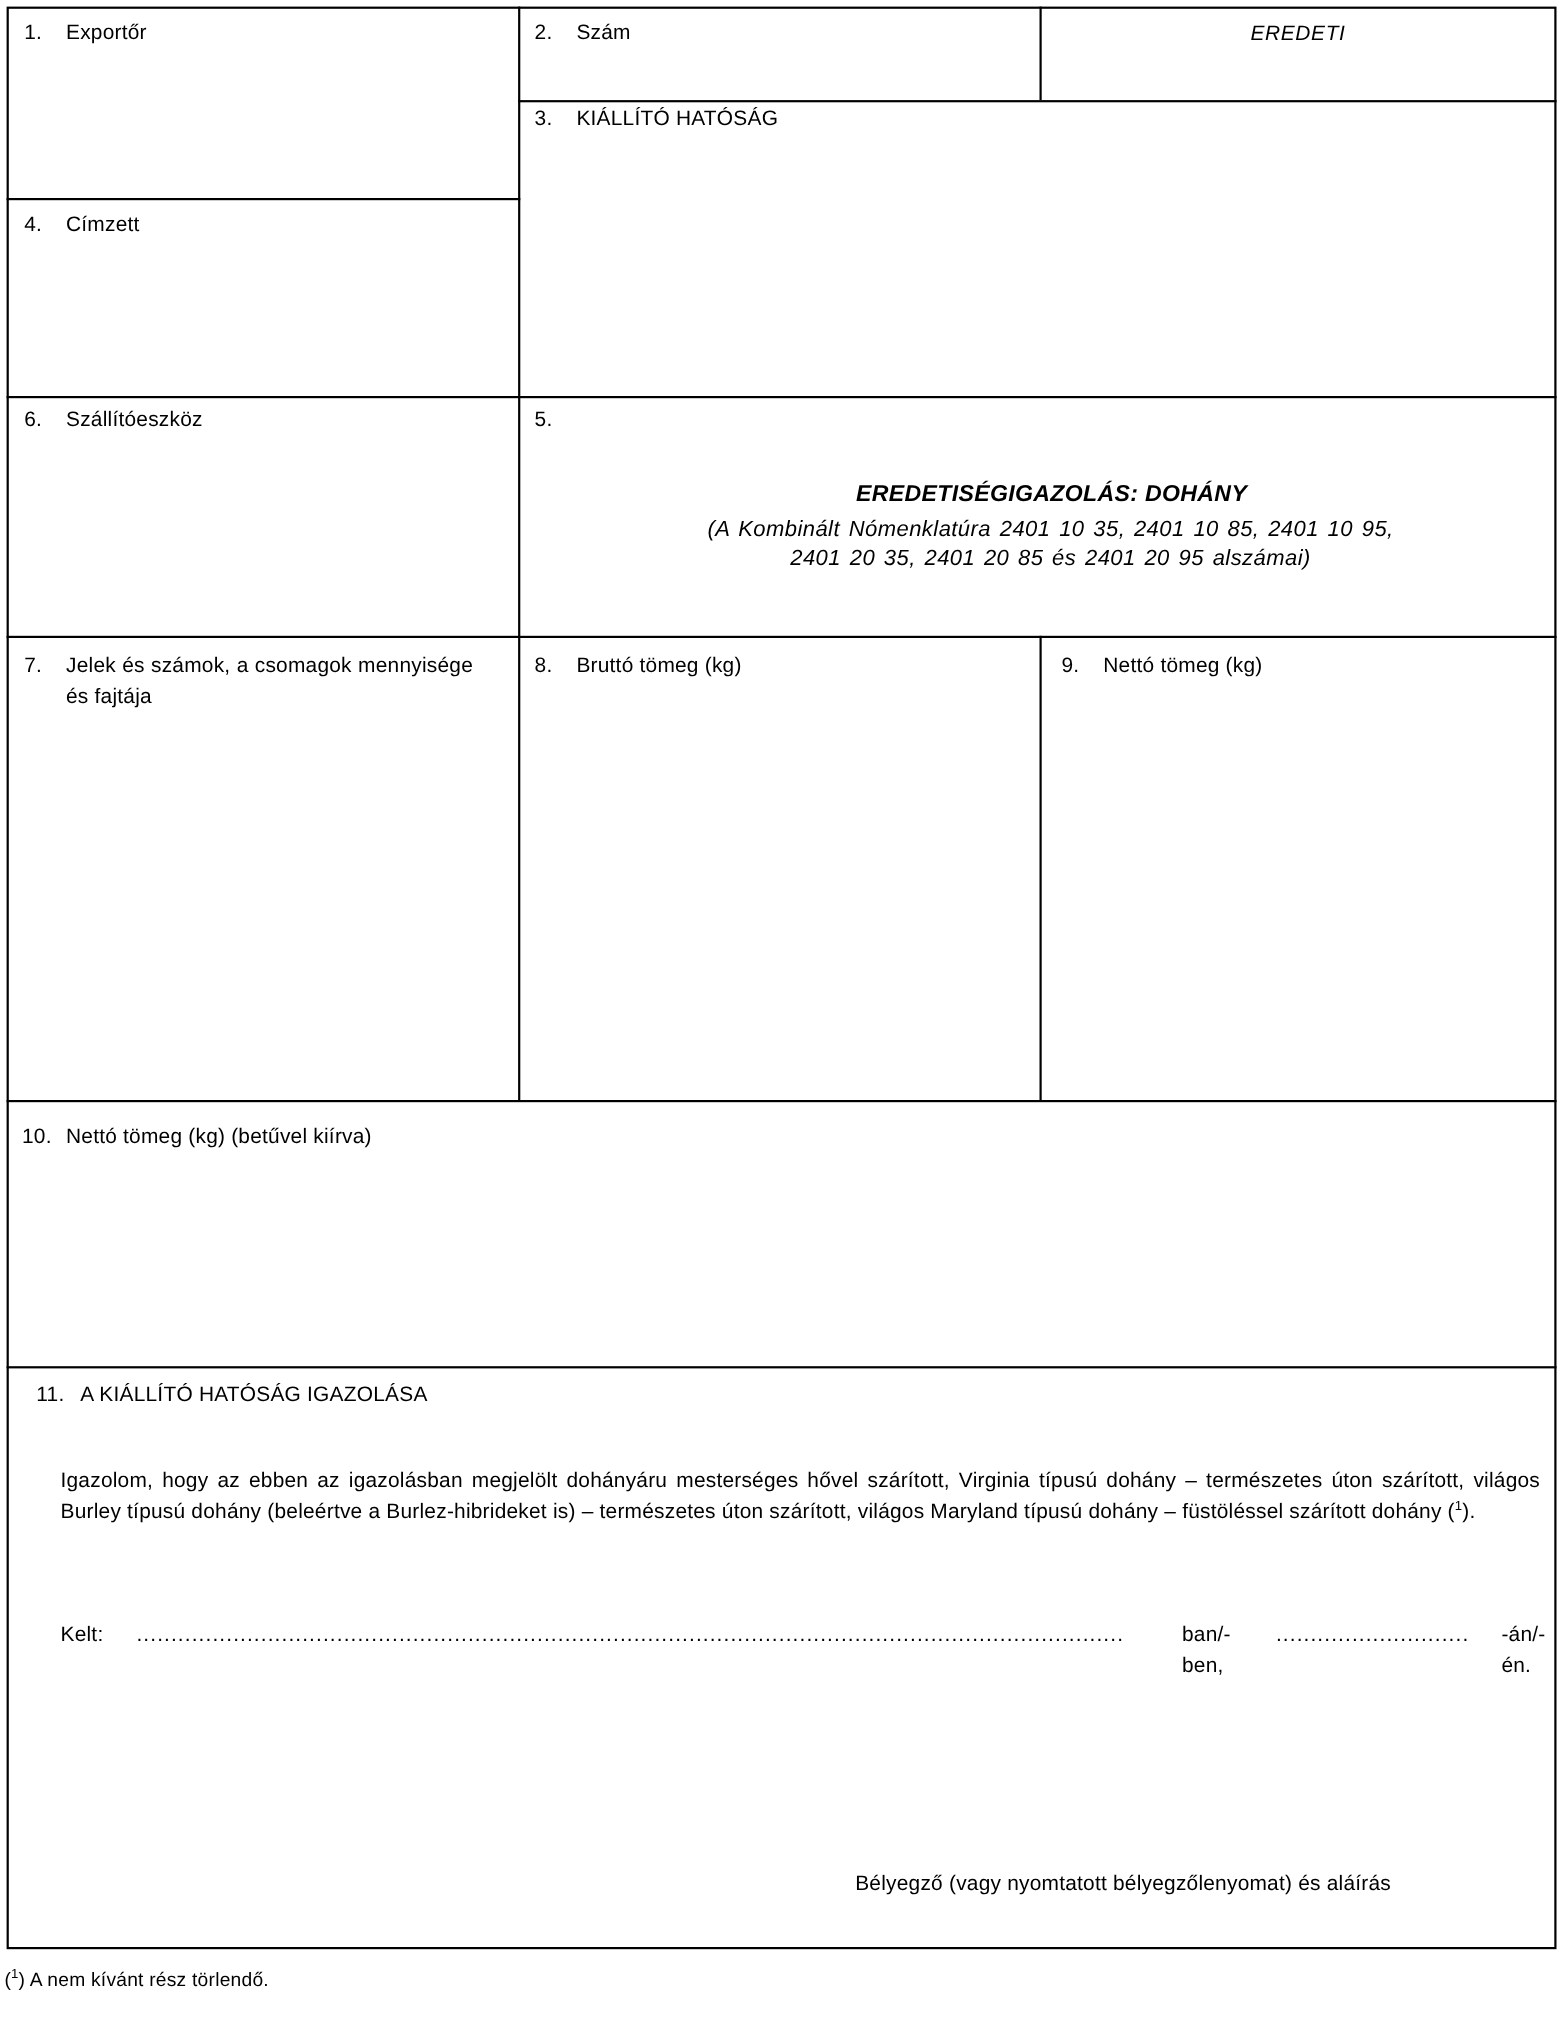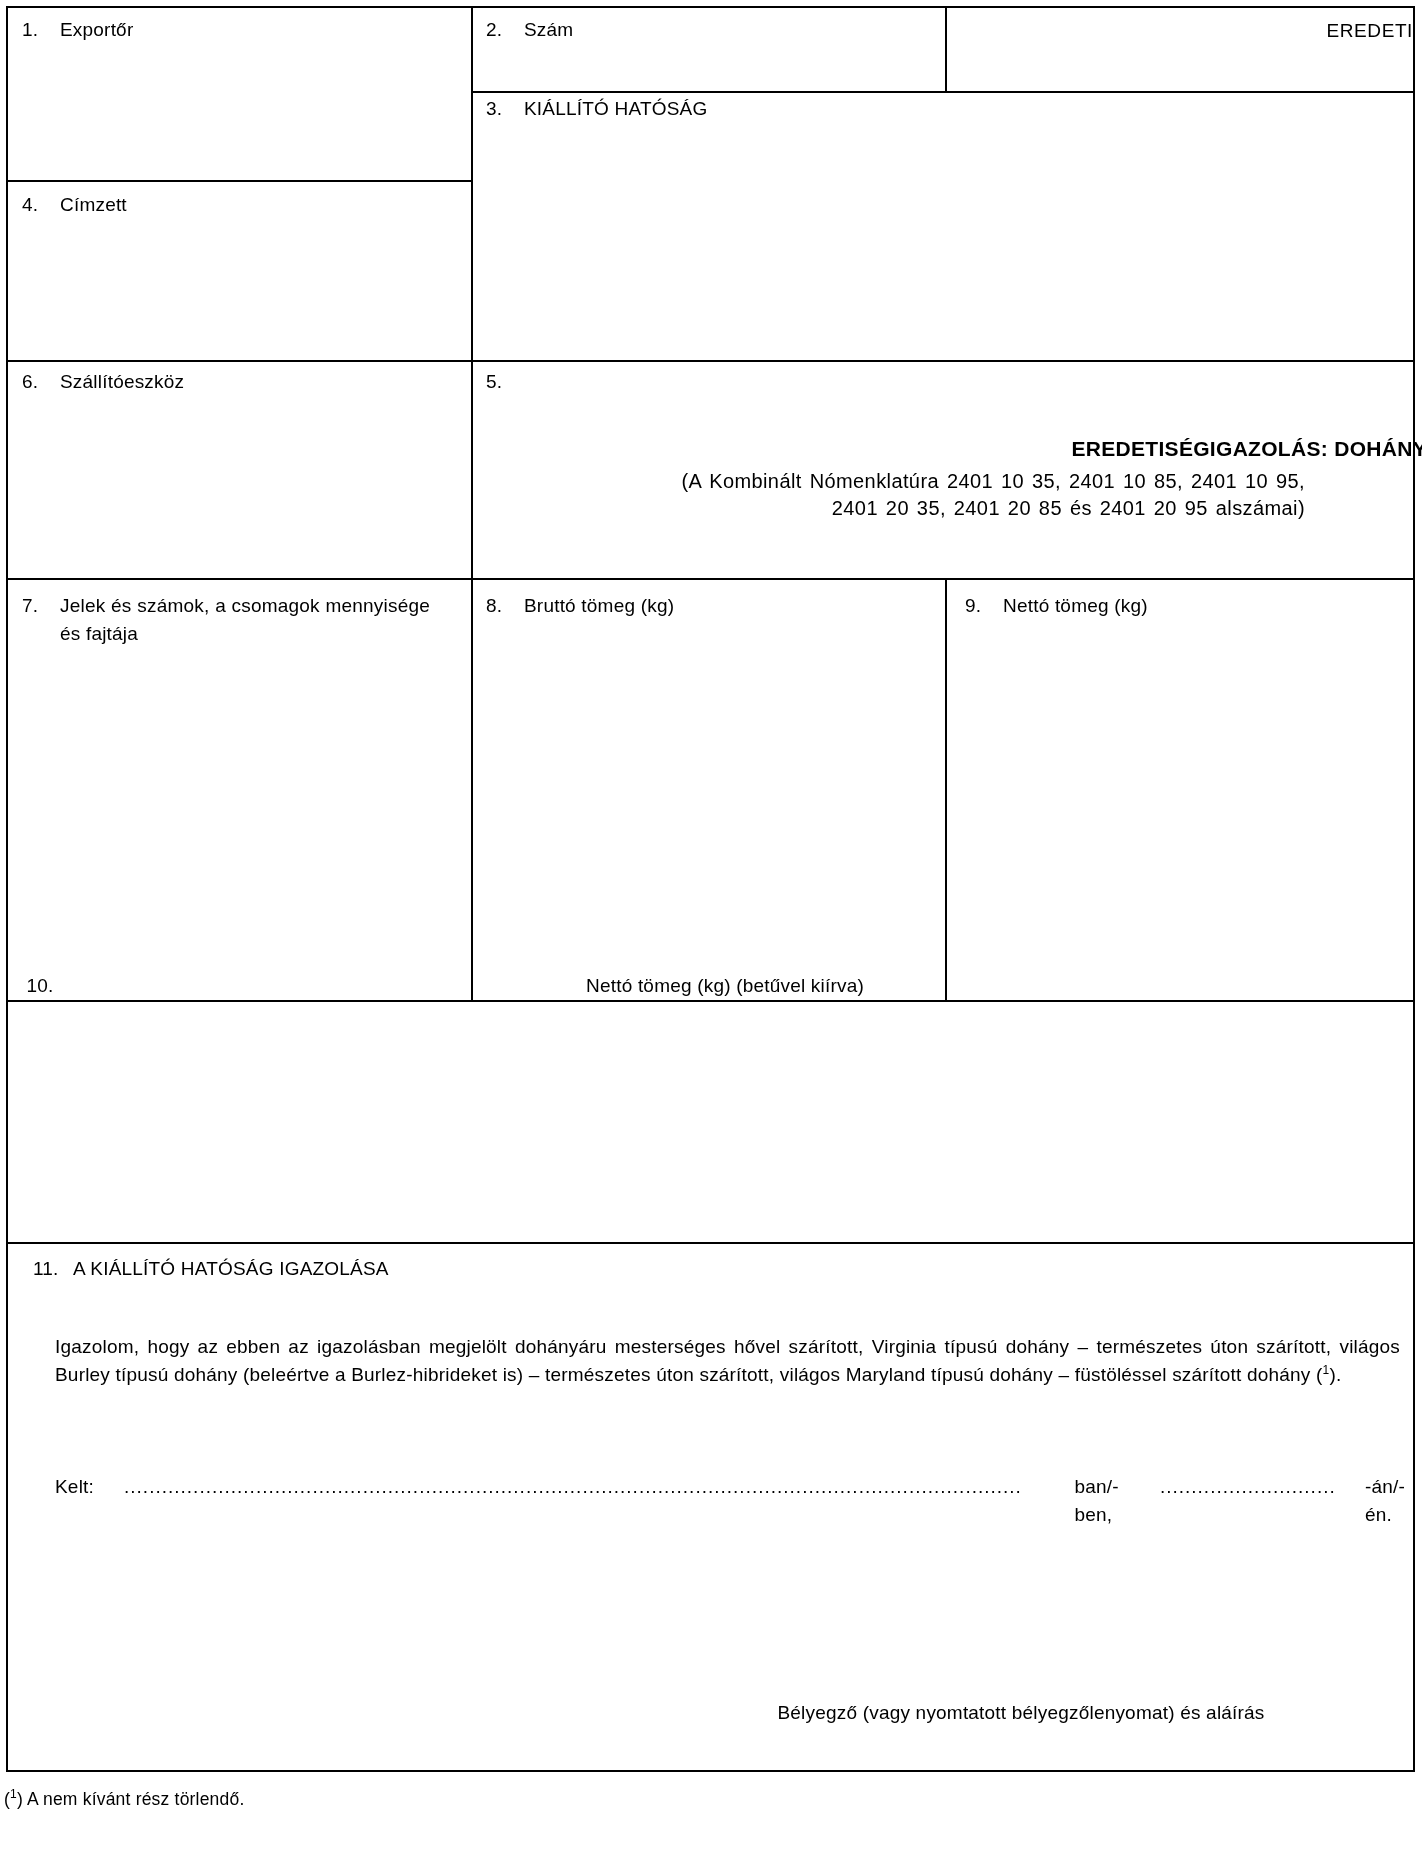--- a/index.html
+++ b/index.html
@@ -17,21 +17,21 @@
   }
   .line{position:absolute;background:#000;}
   .lbl{
     position:absolute;display:flex;align-items:flex-start;
     font-size:19px;line-height:28px;letter-spacing:0.2px;
   }
   .num{flex:0 0 38px;}
   .num-wide{flex:0 0 40px;}
   .txt{flex:1 1 auto;}
   .just{text-align:justify;}
-  .center-block{position:absolute;text-align:right;}
+  .center-block{position:absolute;text-align:center;font-style:italic;}
   .title{font-weight:bold;font-size:21px;line-height:26px;letter-spacing:0.3px;}
   .subtitle{font-size:20px;line-height:27px;letter-spacing:0.4px;word-spacing:2px;padding-left:11px;}
   .subtitle-inner{display:block;width:700px;margin:0 auto;}
   .para{
     position:absolute;font-size:19px;line-height:28px;
     text-align:justify;letter-spacing:0.2px;
   }
   sup{font-size:12px;line-height:0;}
   .kelt-row{
     position:absolute;display:flex;align-items:baseline;
@@ -105,21 +105,21 @@
   <div class="lbl" style="left:486px;top:592px;width:440px;">
     <span class="num">8.</span>
     <span class="txt">Bruttó tömeg (kg)</span>
   </div>
 
   <div class="lbl" style="left:965px;top:592px;width:430px;">
     <span class="num">9.</span>
     <span class="txt">Nettó tömeg (kg)</span>
   </div>
 
-  <div class="lbl" style="left:20px;top:972px;width:1370px;text-align:center;">
+  <div class="lbl" style="left:20px;top:1020px;width:1370px;">
     <span class="num-wide">10.</span>
     <span class="txt">Nettó tömeg (kg) (betűvel kiírva)</span>
   </div>
 
   <div class="lbl" style="left:33px;top:1255px;width:1370px;">
     <span class="num-wide">11.</span>
     <span class="txt">A KIÁLLÍTÓ HATÓSÁG IGAZOLÁSA</span>
   </div>
 
   <div class="para" style="left:55px;top:1333px;width:1345px;">

